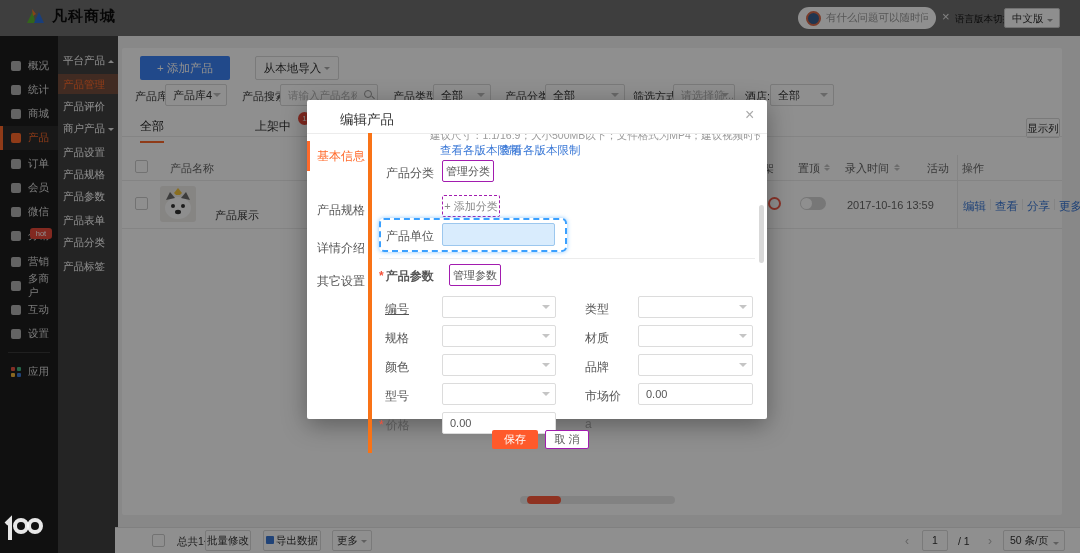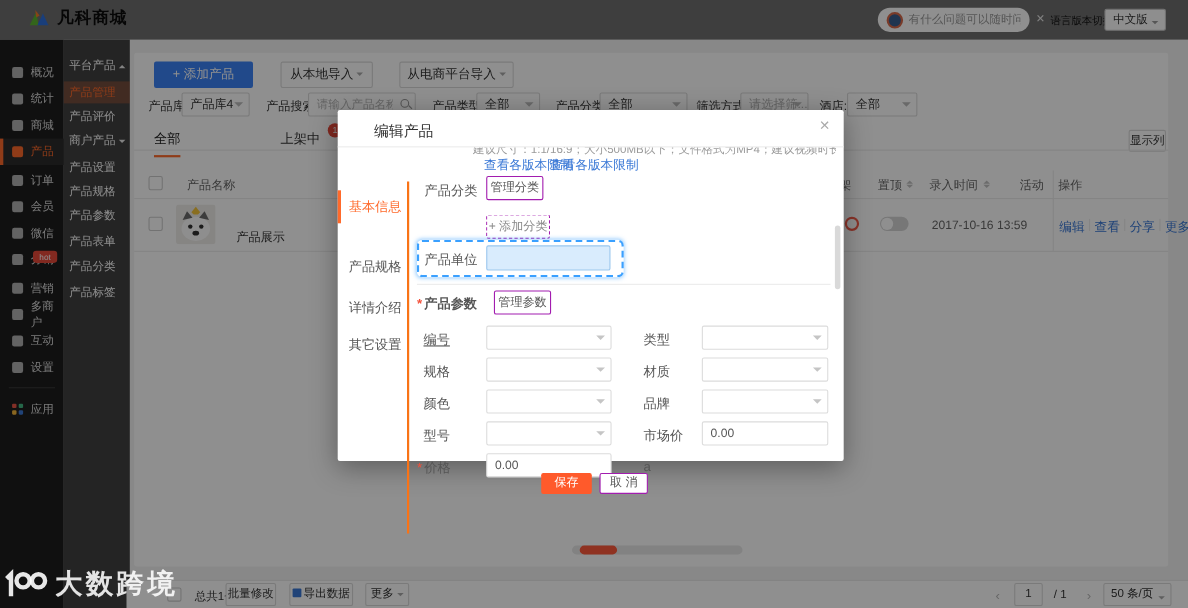--- a/index.html
+++ b/index.html
@@ -73,21 +73,21 @@
   .fbtn { position:absolute; top:2px; height:21px; background:#fff; border:1px solid #d9d9d9; border-radius:2px; font-size:10.5px; color:#333; line-height:19px; text-align:center; }
   .ftxt { position:absolute; font-size:10.5px; color:#333; white-space:nowrap; }
   .pgarrow { position:absolute; top:6px; font-size:12px; color:#b5b5b5; }
 
   
   .overlay { position:absolute; left:0; top:0; width:1080px; height:553px; background:rgba(0,0,0,0.44); z-index:40; }
   .modal { position:absolute; left:307px; top:100px; width:460px; height:319px; background:#fff; border-radius:2px; box-shadow:0 6px 24px rgba(0,0,0,.35); z-index:60; }
   .m-title { position:absolute; left:33px; top:11px; font-size:13.5px; color:#333; }
   .m-close { position:absolute; left:438px; top:6px; font-size:16px; color:#aaa; cursor:pointer; }
   .m-hline { position:absolute; left:0; top:33px; width:460px; height:1px; background:#ececec; }
-  .m-tabs { position:absolute; left:0; top:33px; width:65px; height:320px; border-right:2px solid #f97316;margin-top:32px; }
+  .m-tabs { position:absolute; left:0; top:33px; width:65px; height:320px; border-right:4px solid #f97316; }
   .m-tab { position:absolute; left:0; width:65px; height:30px; font-size:12px; color:#555; line-height:30px; padding-left:10px; cursor:pointer; }
   .m-tab.on { color:#ff6a2b; border-left:3px solid #ff6a2b; padding-left:7px; }
   .m-lbl { position:absolute; font-size:12px; color:#555; white-space:nowrap; }
   .m-btn { position:absolute; height:22px; background:#fff; border:1px solid #a21caf; border-radius:2px; font-size:11px; color:#555; line-height:20px; text-align:center; cursor:pointer; }
   .m-btn.dashed { border-style:dashed; color:#888; }
   .m-dd { position:absolute; height:22px; background:#fff; border:1px solid #dcdcdc; border-radius:2px; font-size:11px; color:#555; line-height:20px; padding-left:7px; }
   .m-dd .dc { position:absolute; right:5px; top:8px; width:0; height:0; border:4px solid transparent; border-top-color:#c5c5c5; }
   .m-input { position:absolute; height:22px; background:#fff; border:1px solid #dcdcdc; border-radius:2px; }
   .m-input input { width:100%; height:20px; border:0; outline:0; font-size:11px; color:#555; padding:0 7px; background:transparent; font-family:inherit; }
   .m-link { position:absolute; font-size:11.5px; color:#3a78d6; cursor:pointer; white-space:nowrap; }
@@ -197,21 +197,20 @@
   <div class="sub-item" style="top:150px"><span>产品参数</span></div>
   <div class="sub-item" style="top:174px"><span>产品表单</span></div>
   <div class="sub-item" style="top:196px"><span>产品分类</span></div>
   <div class="sub-item" style="top:220px"><span>产品标签</span></div>
 </div>
 
 <div class="panel">
 
   <div class="btn-orange abs" style="left:18px;top:8px;width:90px;height:24px;line-height:24px;">+ 添加产品</div>
   <div class="btn-plain abs" style="left:133px;top:8px;width:84px;height:24px;line-height:22px;"><span>从本地导入</span><span class="caret down" style="border-top-color:#aaa;"></span></div>
-  <div class="btn-plain abs" style="left:241px;top:8px;width:104px;height:24px;line-height:22px;"><span>从电商平台导入</span><span class="caret down" style="border-top-color:#aaa;"></span></div>
 
   <span class="lbl abs" style="left:13px;top:41px;">产品库:</span>
   <div class="dd" style="left:43px;top:36px;width:62px;"><span>产品库4</span><span class="dc"></span></div>
   <span class="lbl abs" style="left:120px;top:41px;">产品搜索:</span>
   <div class="sinput" style="left:158px;top:36px;width:98px;">
     <input placeholder="请输入产品名称、产品..." style="">
     <span class="mag"></span>
   </div>
   <span class="lbl abs" style="left:271px;top:41px;">产品类型:</span>
   <div class="dd" style="left:311px;top:36px;width:58px;"><span>全部</span><span class="dc"></span></div>
@@ -362,14 +361,13 @@
 
   <div class="m-vthumb"></div>
 </div>
 
 <div class="wm">
   <svg width="40" height="30" viewBox="0 0 40 30">
     <path d="M6 26 L6 6 L2 10" stroke="rgba(255,255,255,.9)" stroke-width="4" fill="none"></path>
     <circle cx="17" cy="12" r="6" stroke="rgba(255,255,255,.9)" stroke-width="4" fill="none"></circle>
     <circle cx="31" cy="12" r="6" stroke="rgba(255,255,255,.9)" stroke-width="4" fill="none"></circle>
   </svg>
-  <span class="wm-text">大数跨境</span>
 </div>
 
 </body></html>

